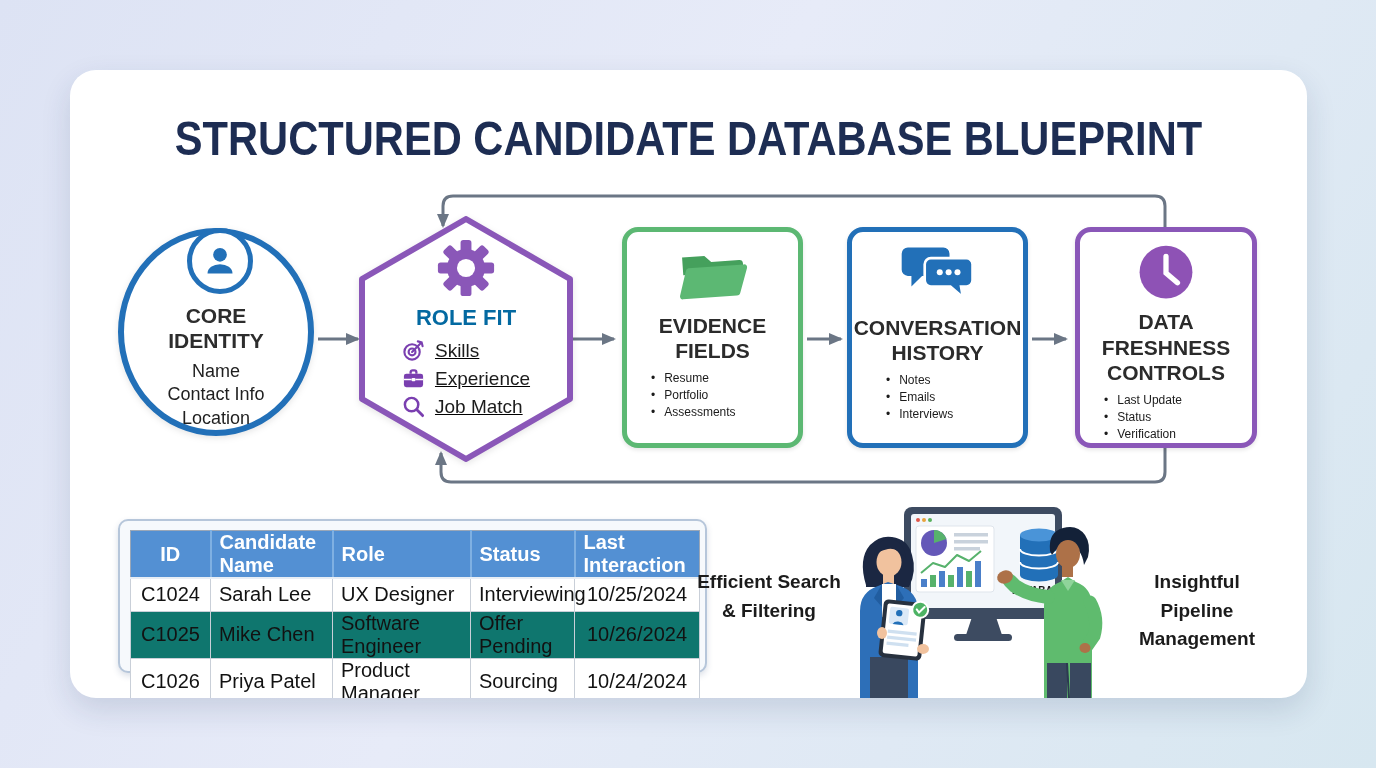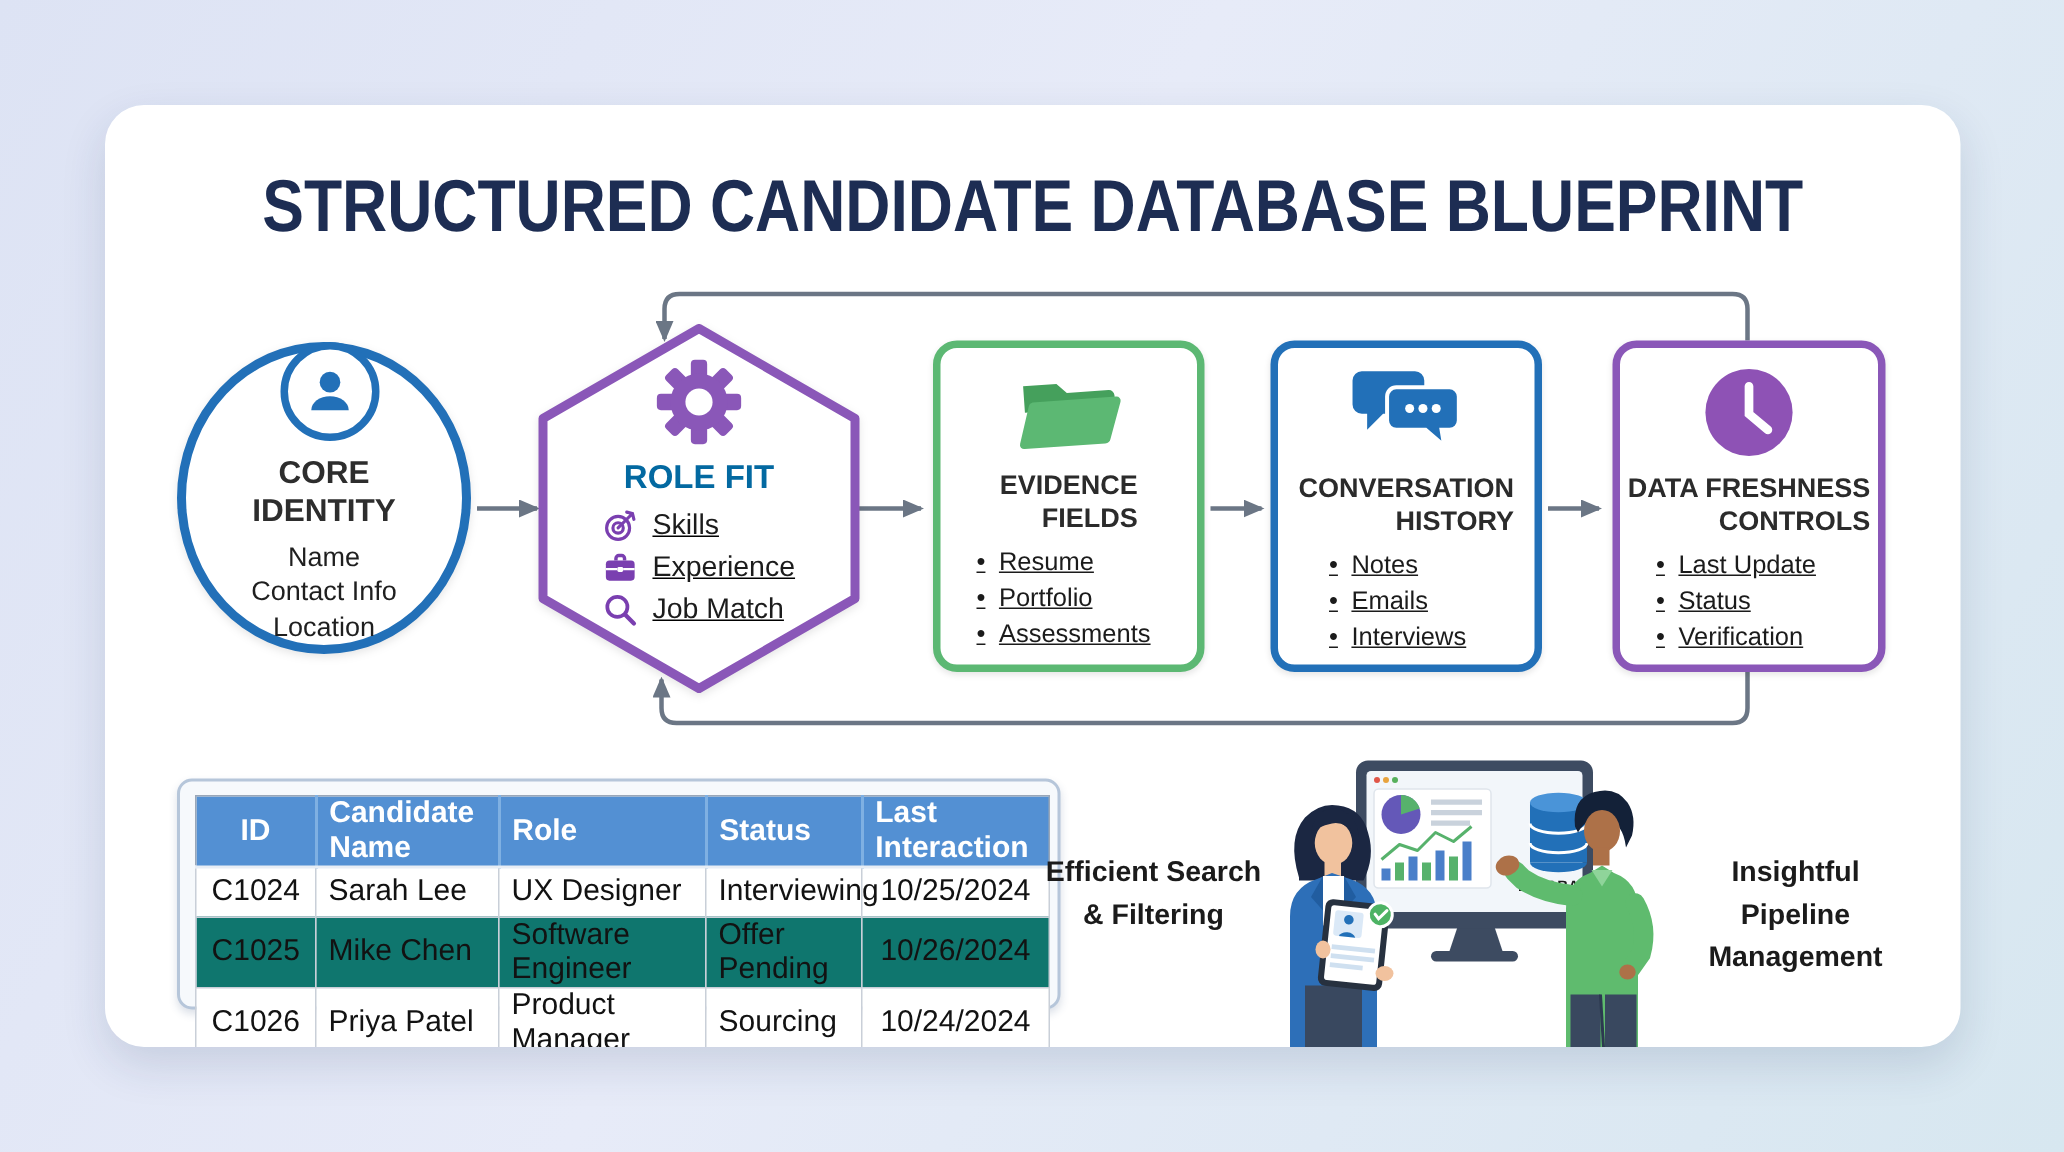--- a/index.html
+++ b/index.html
@@ -42,23 +42,23 @@
   .hex-title { font-size:22px; font-weight:bold; color:#0369a1; margin-top:8px; }
   .hex-items { margin-top:8px; width:fit-content; }
   .hex-item { display:flex; align-items:center; gap:10px; margin-bottom:5px;text-decoration:underline; }
   .hex-item span { font-size:19px; color:#1c1c1c; }
   
   .node-box {
     position:absolute; top:157px; width:181px; height:221px; background:#fff;
     border-radius:16px; z-index:2; display:flex; flex-direction:column; align-items:center;
     padding-top:12px; box-shadow:0 2px 4px rgba(0,0,0,.10);
   }
-  .node-box .box-title { font-size:18px; font-weight:bold; color:#2b2b2b; text-align:right; line-height:1.2; margin-top:9px; }
+  .node-box .box-title { font-size:21px; font-weight:bold; color:#2b2b2b; text-align:center; line-height:1.2; margin-top:9px; }
   .node-box ul { list-style:none; align-self:flex-start; margin:7px 0 0 24px; }
-  .node-box li { font-size:17px; color:#1b1b1b; line-height:1.42;text-decoration:underline; }
+  .node-box li { font-size:12px; color:#1b1b1b; line-height:1.42; }
   .node-box li::before { content:"•"; margin-right:9px; }
   .box-green  { left:552px;  border:5px solid var(--c-green); }
   .box-blue   { left:777px;  border:5px solid var(--c-blue); }
   .box-purple { left:1005px; width:182px; border:5px solid var(--c-purple); }
   
   .table-wrap {
     position:absolute; left:48px; top:449px; width:589px; height:154px; z-index:2;
     background:#f6f9fc; border:2px solid #b6c6da; border-radius:10px; padding:9px 10px;
     box-shadow:0 3px 6px rgba(50,80,120,.18);
   }

